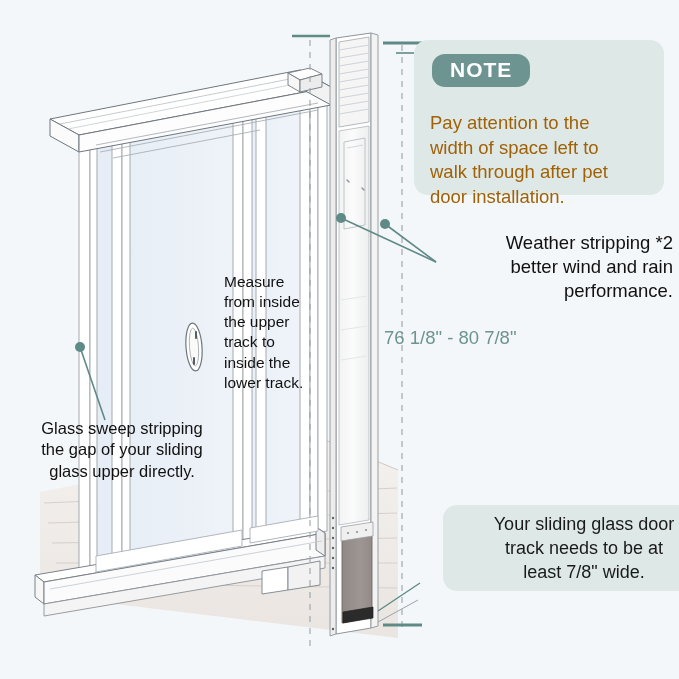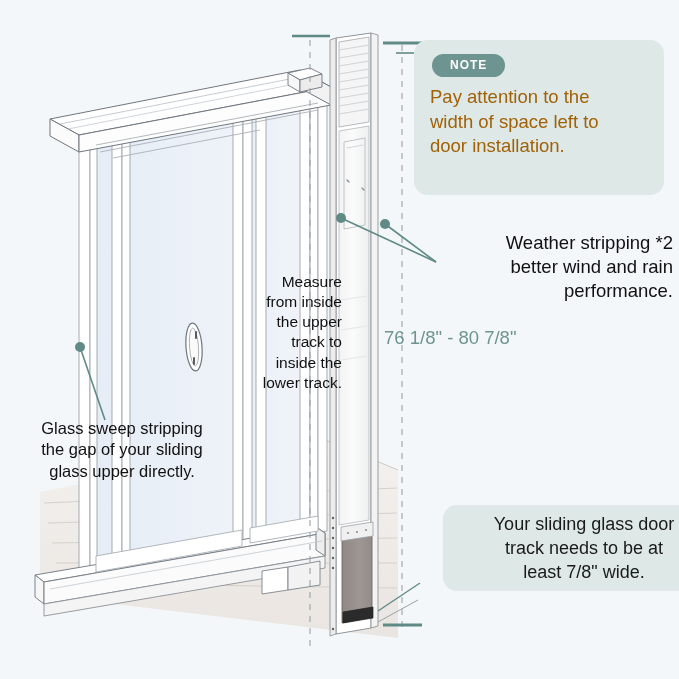--- a/index.html
+++ b/index.html
@@ -26,26 +26,26 @@
   }
   #track-callout{
     left:443px;top:505px;width:282px;height:86px;
     padding:12px 12px;
     display:flex;align-items:center;justify-content:center;
   }
   .note-pill{
     display:inline-block;
     background:#6d9490;
     color:#ffffff;
-    font-size:12px;
+    font-size:21px;
     font-weight:bold;
     letter-spacing:1px;
     padding:4px 18px 5px 18px;
     border-radius:13px;
-    margin:2px 0 8px 2px;
+    margin:2px 0 24px 2px;
   }
   .note-body{
     font-size:18.5px;
     line-height:1.33;
     color:#a16207;
   }
   .track-body{
     font-size:18px;
     line-height:1.34;
     color:#1a1a1a;
@@ -66,21 +66,21 @@
   #dim-label{
     position:absolute;
     left:384px;top:327px;
     font-size:18.5px;
     color:#6d9490;
     white-space:nowrap;
   }
   #measure-label{
     left:224px;top:272px;width:118px;
     font-size:15.5px;
-    text-align:right;
+    text-align:left;
     line-height:1.30;
   }
   #sweep-label{
     left:14px;top:418px;width:216px;
     font-size:16.5px;
     text-align:center;
     line-height:1.30;
   }
 </style>
 </head>
@@ -295,20 +295,21 @@
       <line x1="378" y1="611" x2="420" y2="583" stroke="#5f8a86" stroke-width="1.4"></line>
       <line x1="378" y1="622" x2="418" y2="600" stroke="#9aa3a8" stroke-width="1"></line>
     </g>
   </svg>
 
   <div class="callout" id="note-callout">
     <div class="note-pill">NOTE</div>
     <div class="note-body">
       <div>Pay attention to the</div>
       <div>width of space left to</div>
+      <div>walk through after pet</div>
       <div>door installation.</div>
     </div>
   </div>
 
   <div class="plain" id="weather-label">
     <div>Weather stripping *2</div>
     <div>better wind and rain</div>
     <div>performance.</div>
   </div>
 

